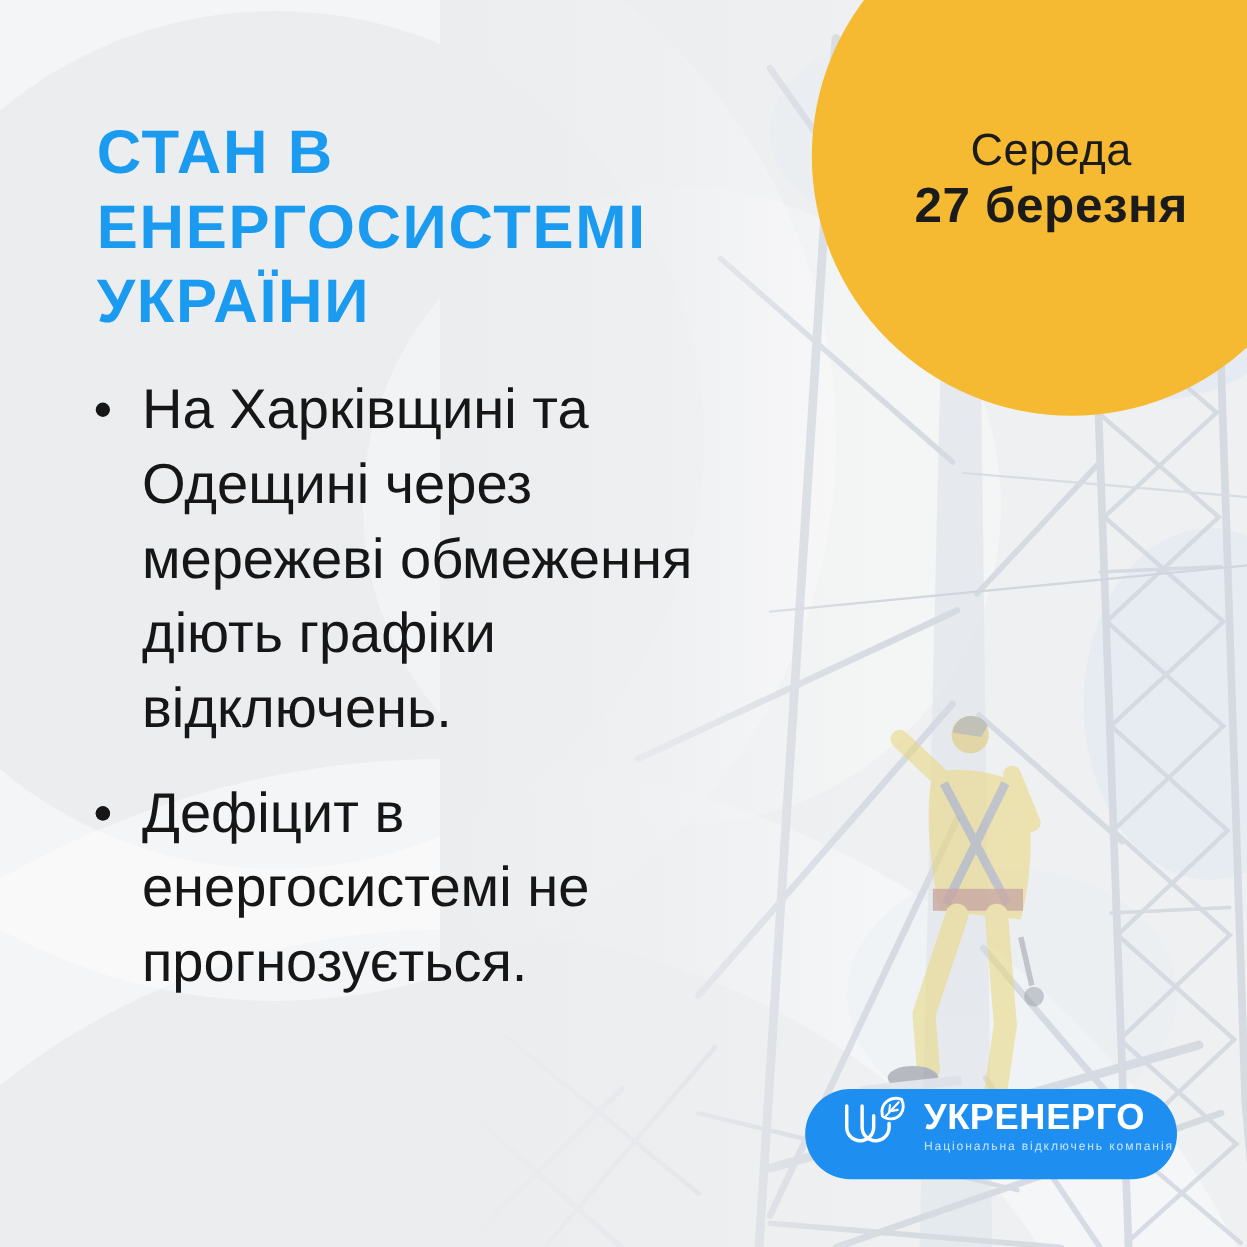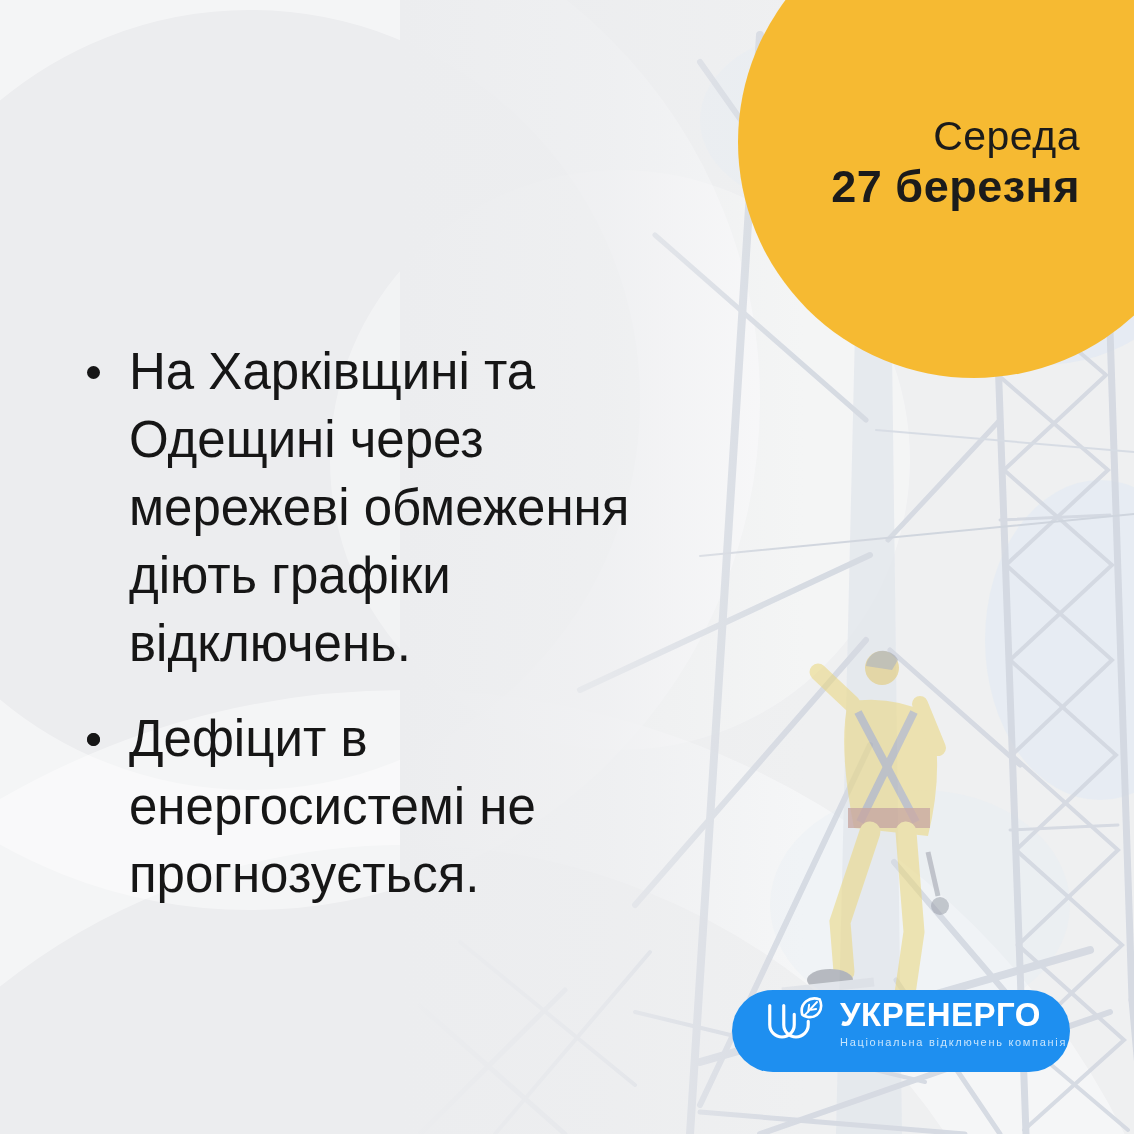--- a/index.html
+++ b/index.html
@@ -40,21 +40,21 @@
   }
   
   .date-circle{
     position:absolute;
     width:472px;height:472px;border-radius:50%;
     top:-94px;right:-76px;
     background:var(--badge-yellow,#f6ba32);
   }
   .date-text{
     position:absolute;top:112px;right:54px;
-    text-align:right;color:#1b1b1b;line-height:1.18;
+    text-align:center;color:#1b1b1b;line-height:1.18;
   }
   .date-weekday{font-size:41px;font-weight:500;letter-spacing:0.5px;}
   .date-day{font-size:45px;font-weight:700;letter-spacing:0.5px;}
   
   .title{
     position:absolute;left:88px;top:66px;
     color:var(--accent-blue,#1b9bf0);
     font-size:56px;line-height:68px;font-weight:800;
     letter-spacing:1.5px;
     white-space:pre-line;
@@ -181,20 +181,23 @@
     <rect x="0" y="0" width="734" height="1134" fill="#ffffff" opacity="0.16"></rect>
     <rect x="0" y="0" width="734" height="1134" fill="url(#leftFade)"></rect>
   </svg>
 
   <div class="date-circle"></div>
   <div class="date-text">
     <div class="date-weekday">Середа</div>
     <div class="date-day">27 березня</div>
   </div>
 
+  <h1 class="title">СТАН В
+ЕНЕРГОСИСТЕМІ
+УКРАЇНИ</h1>
 
   <ul class="bullets">
       <li><span class="bullet-marker"></span><span class="bullet-text">На Харківщині та
 Одещині через
 мережеві обмеження
 діють графіки
 відключень.</span></li>
       <li><span class="bullet-marker"></span></li>
       <li><span class="bullet-marker"></span><span class="bullet-text">Дефіцит в
 енергосистемі не

